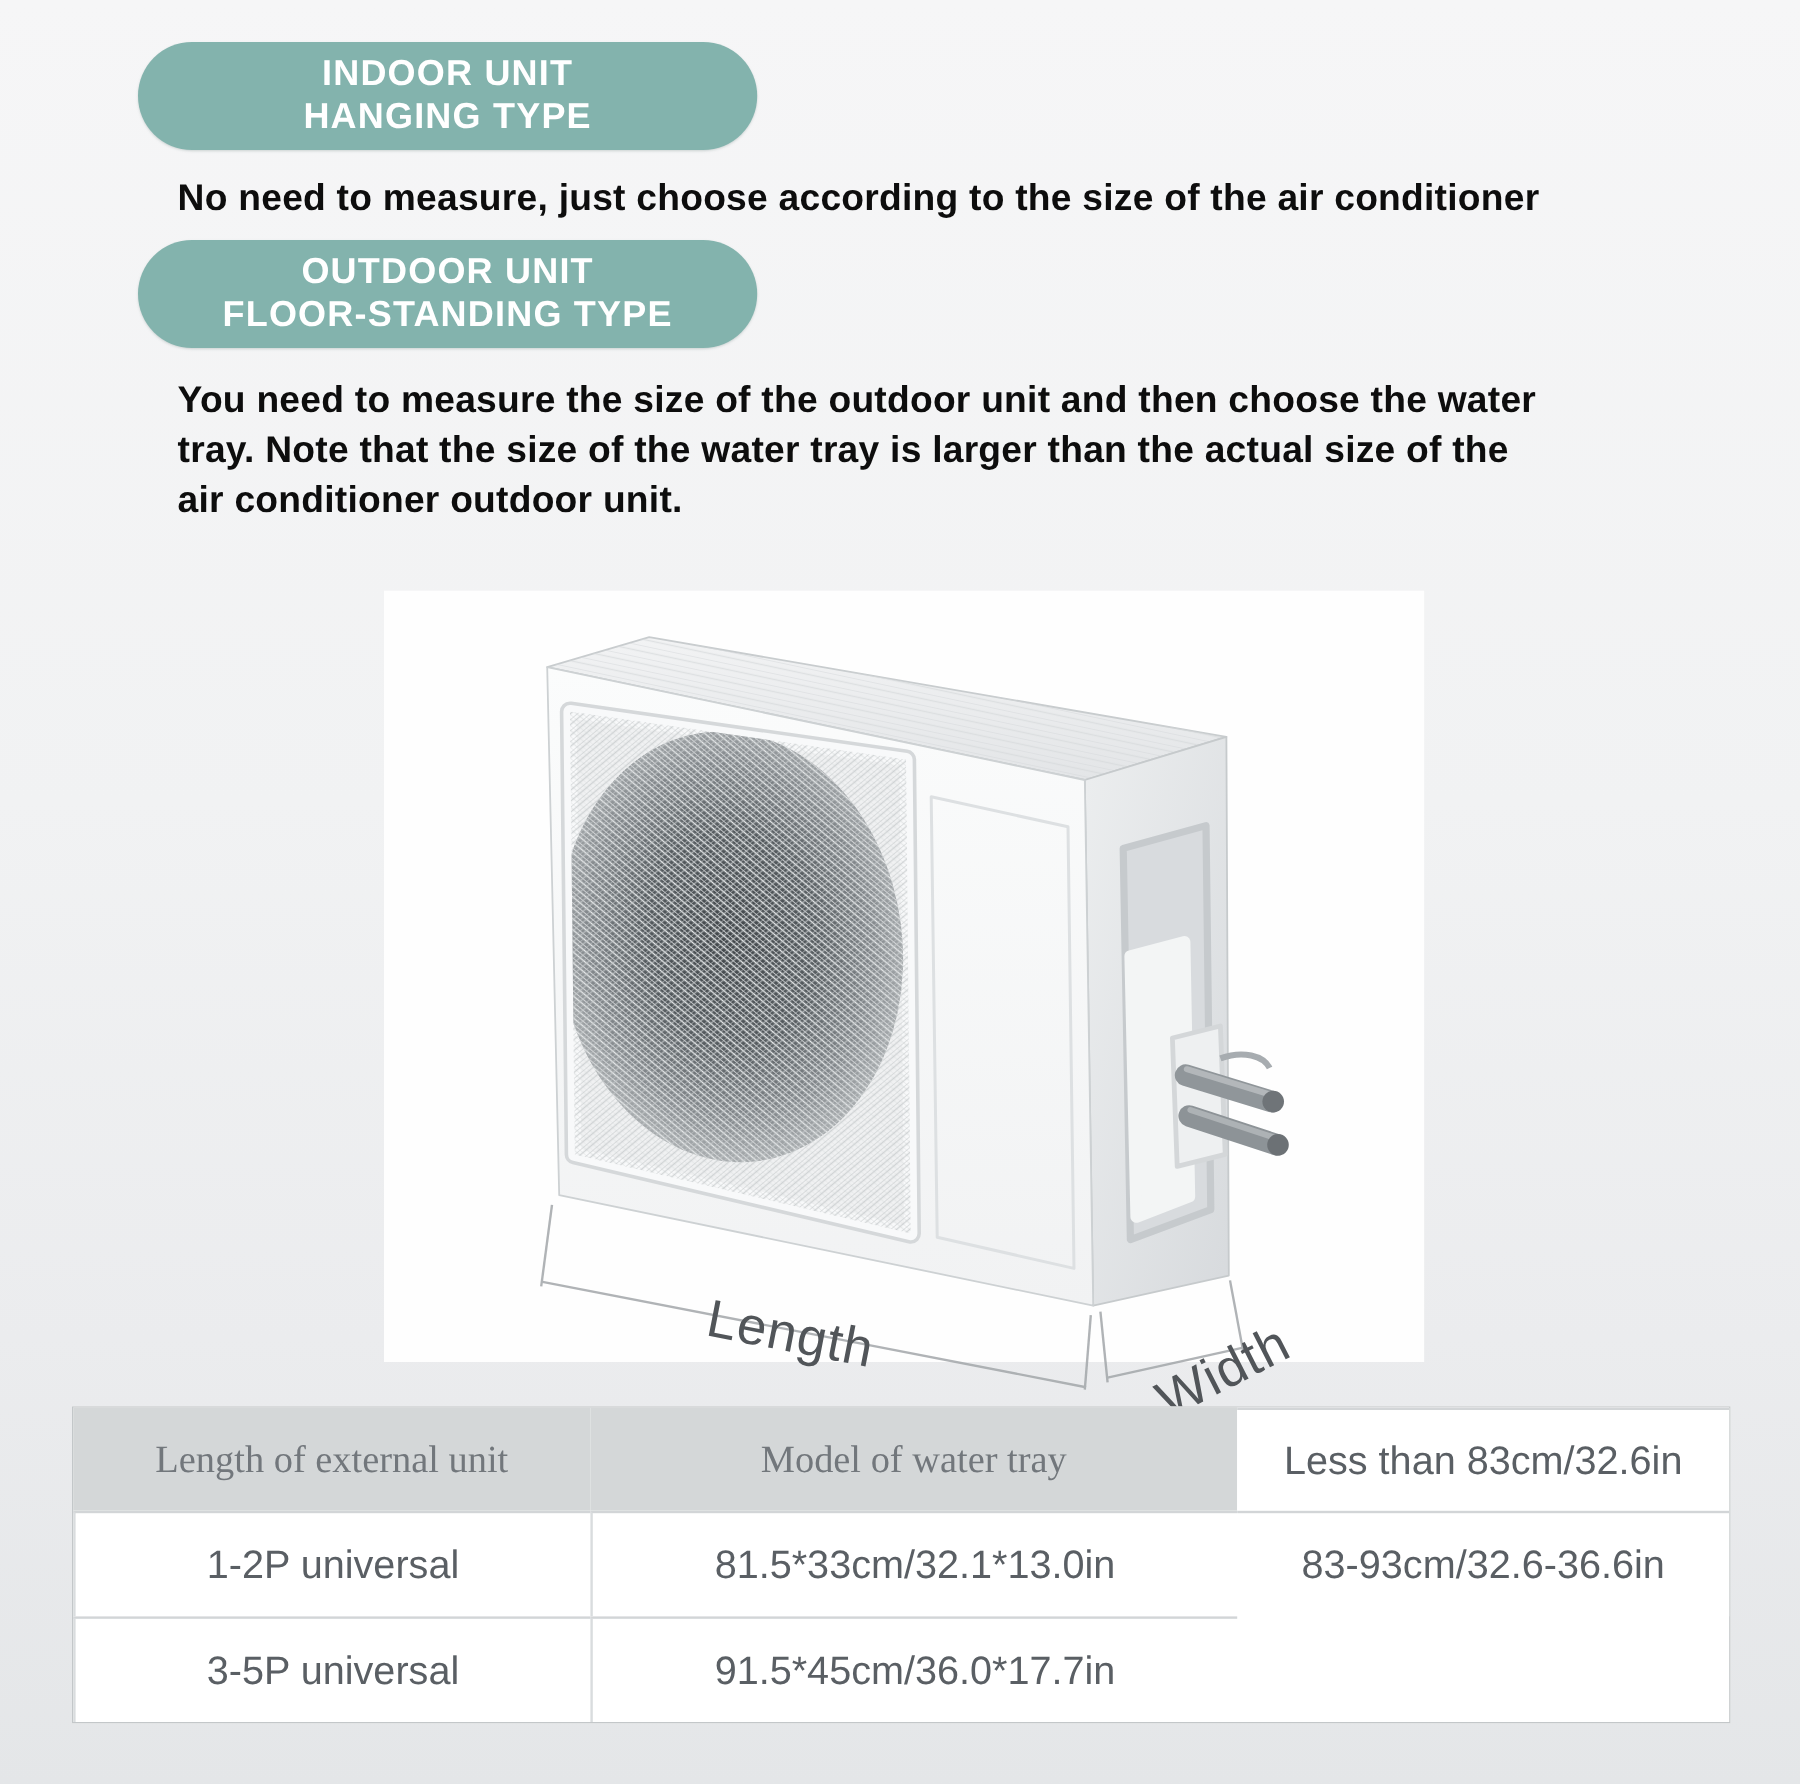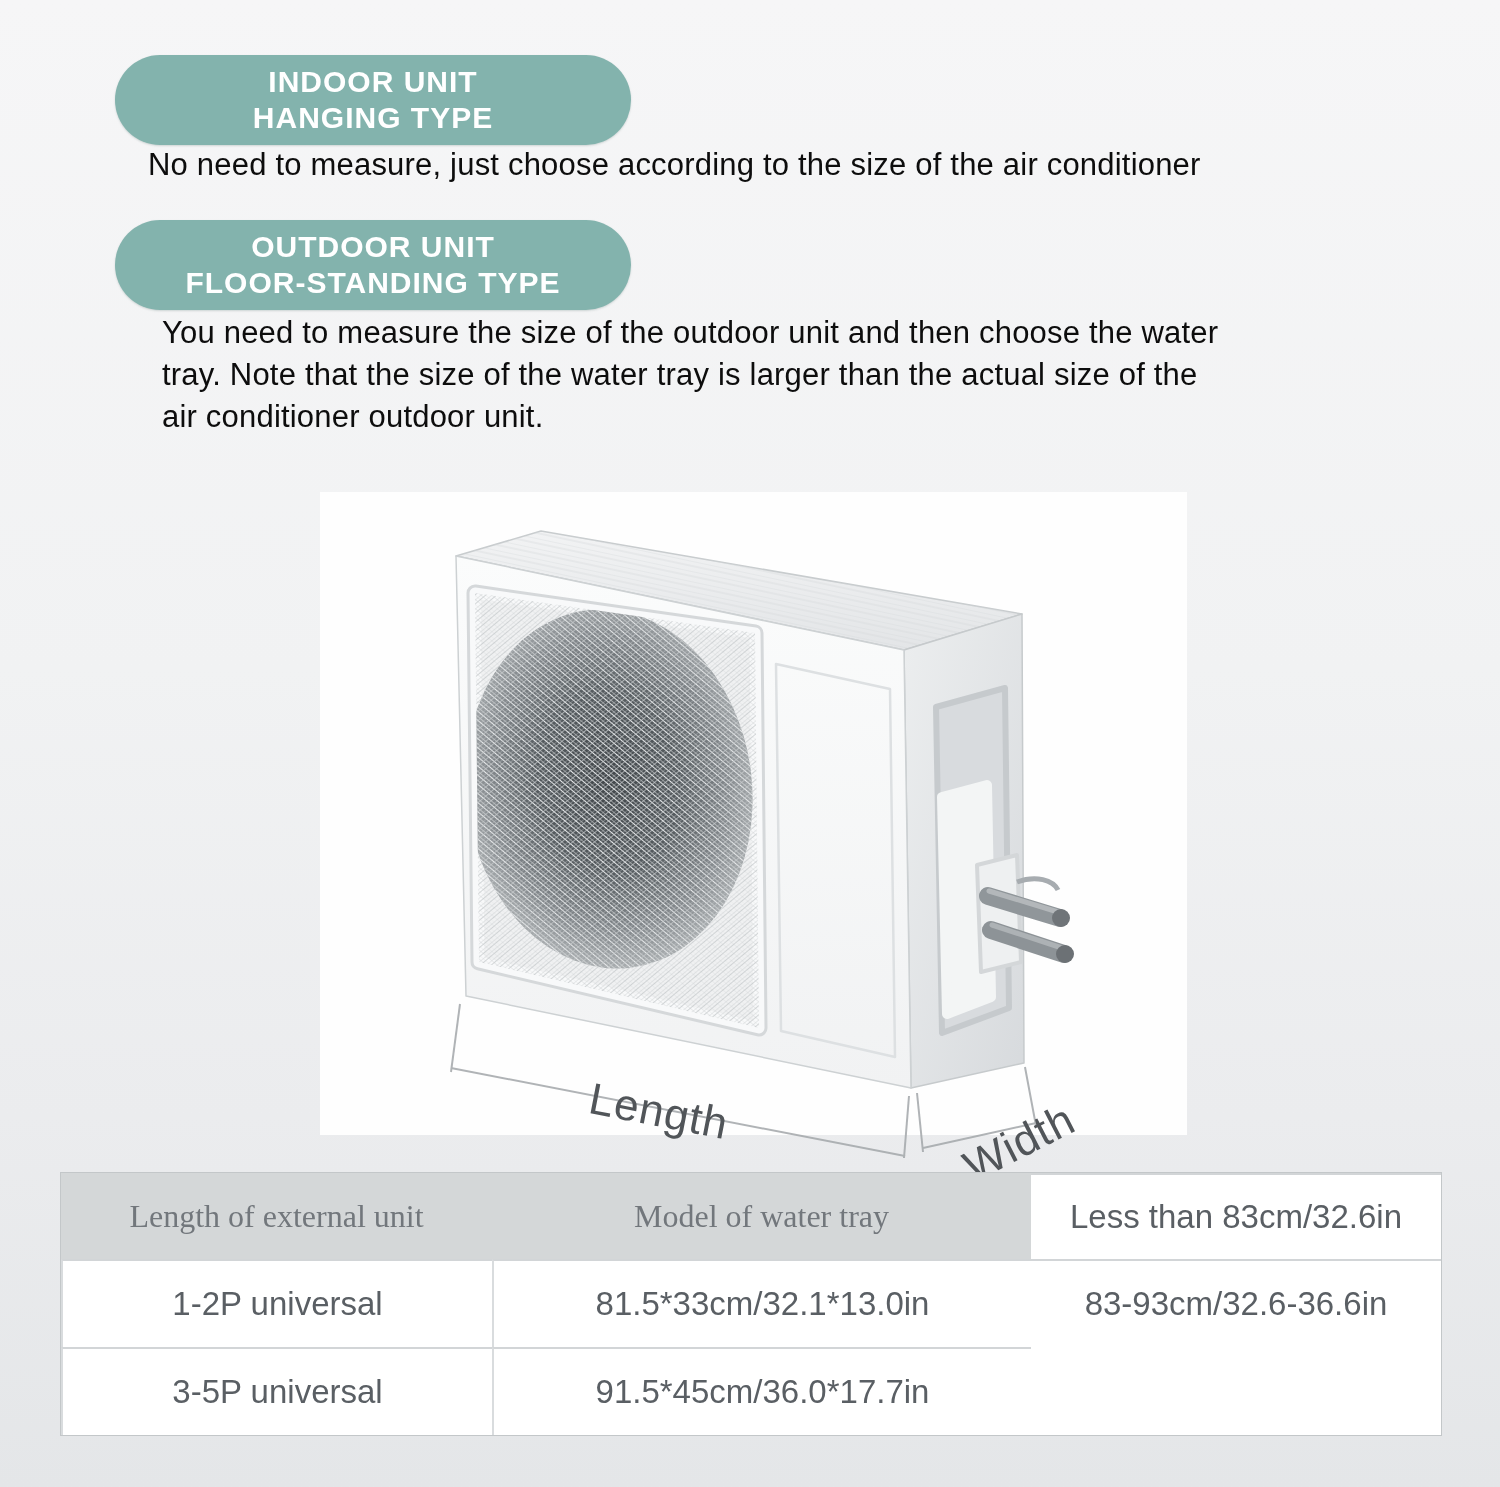--- a/index.html
+++ b/index.html
@@ -7,30 +7,30 @@
     width:1500px;height:1487px;position:relative;overflow:hidden;
     font-family:"Liberation Sans","DejaVu Sans",sans-serif;
     background:linear-gradient(180deg,#f6f6f7 0%,#f1f2f3 45%,#ebecee 75%,#e4e6e8 100%);
   }
   .badge{
     position:absolute;left:115px;width:516px;height:90px;border-radius:46px;
     background:#83b3ad;color:#ffffff;display:flex;flex-direction:column;
     justify-content:center;align-items:center;text-align:center;
     font-weight:bold;font-size:30px;line-height:36px;letter-spacing:1px;
     box-shadow:0 1px 2px rgba(90,120,115,.25);
-    margin-top:20px;
   }
   .badge1{top:35px;}
   .badge2{top:200px;}
   .para{
     position:absolute;left:148px;color:#0d0d0d;font-size:31px;line-height:42px;
     letter-spacing:.2px;
+    font-weight:bold;
   }
   .para1{top:144px;width:1240px;}
-  .para2{top:312px;width:1260px;margin-left:14px;}
+  .para2{top:312px;width:1260px;}
   .photo{
     position:absolute;left:320px;top:492px;width:867px;height:690px;
   }
   .photo svg{display:block;}
   .spec-table{
     position:absolute;left:60px;top:1172px;width:1380px;
     display:grid;grid-template-columns:431px 539px 410px;
     grid-template-rows:86px 88px 88px;
     border:1px solid #c3c7c9;background:#ffffff;
   }

